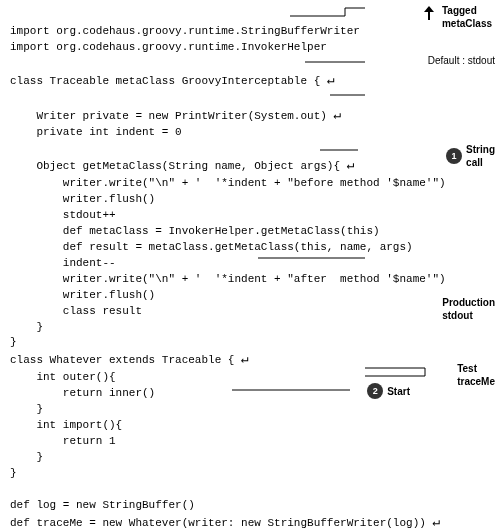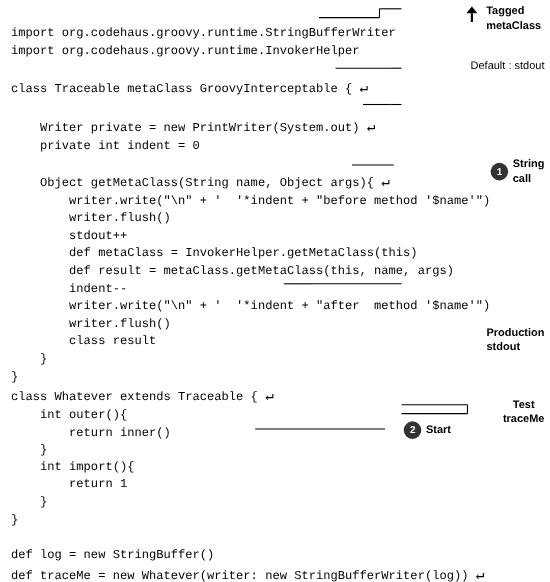--- a/index.html
+++ b/index.html
@@ -136,21 +136,21 @@
       <span>String</span><br>
       <span>call</span>
     </div>
   </div>
 
   <div style="position:absolute; top:248px; right:5px; font-family:Arial,sans-serif; font-size:10px; font-weight:bold; line-height:1.3; text-align:left;margin-top:48px;">
     <span>Production</span><br>
     <span>stdout</span>
   </div>
 
-  <div style="position:absolute; top:362px; right:5px; font-family:Arial,sans-serif; font-size:10px; font-weight:bold; line-height:1.3; text-align:center;margin-left:18px;">
+  <div style="position:absolute; top:362px; right:5px; font-family:Arial,sans-serif; font-size:10px; font-weight:bold; line-height:1.3; text-align:left;margin-left:18px;">
     <span>Test</span><br>
     <span>traceMe</span>
   </div>
 
   <div style="position:absolute; top:383px; right:90px; display:flex; align-items:center; gap:4px; font-family:Arial,sans-serif; font-size:10px; font-weight:bold;">
     <span class="badge">2</span>
     <span>Start</span>
   </div>
 
 </div>

